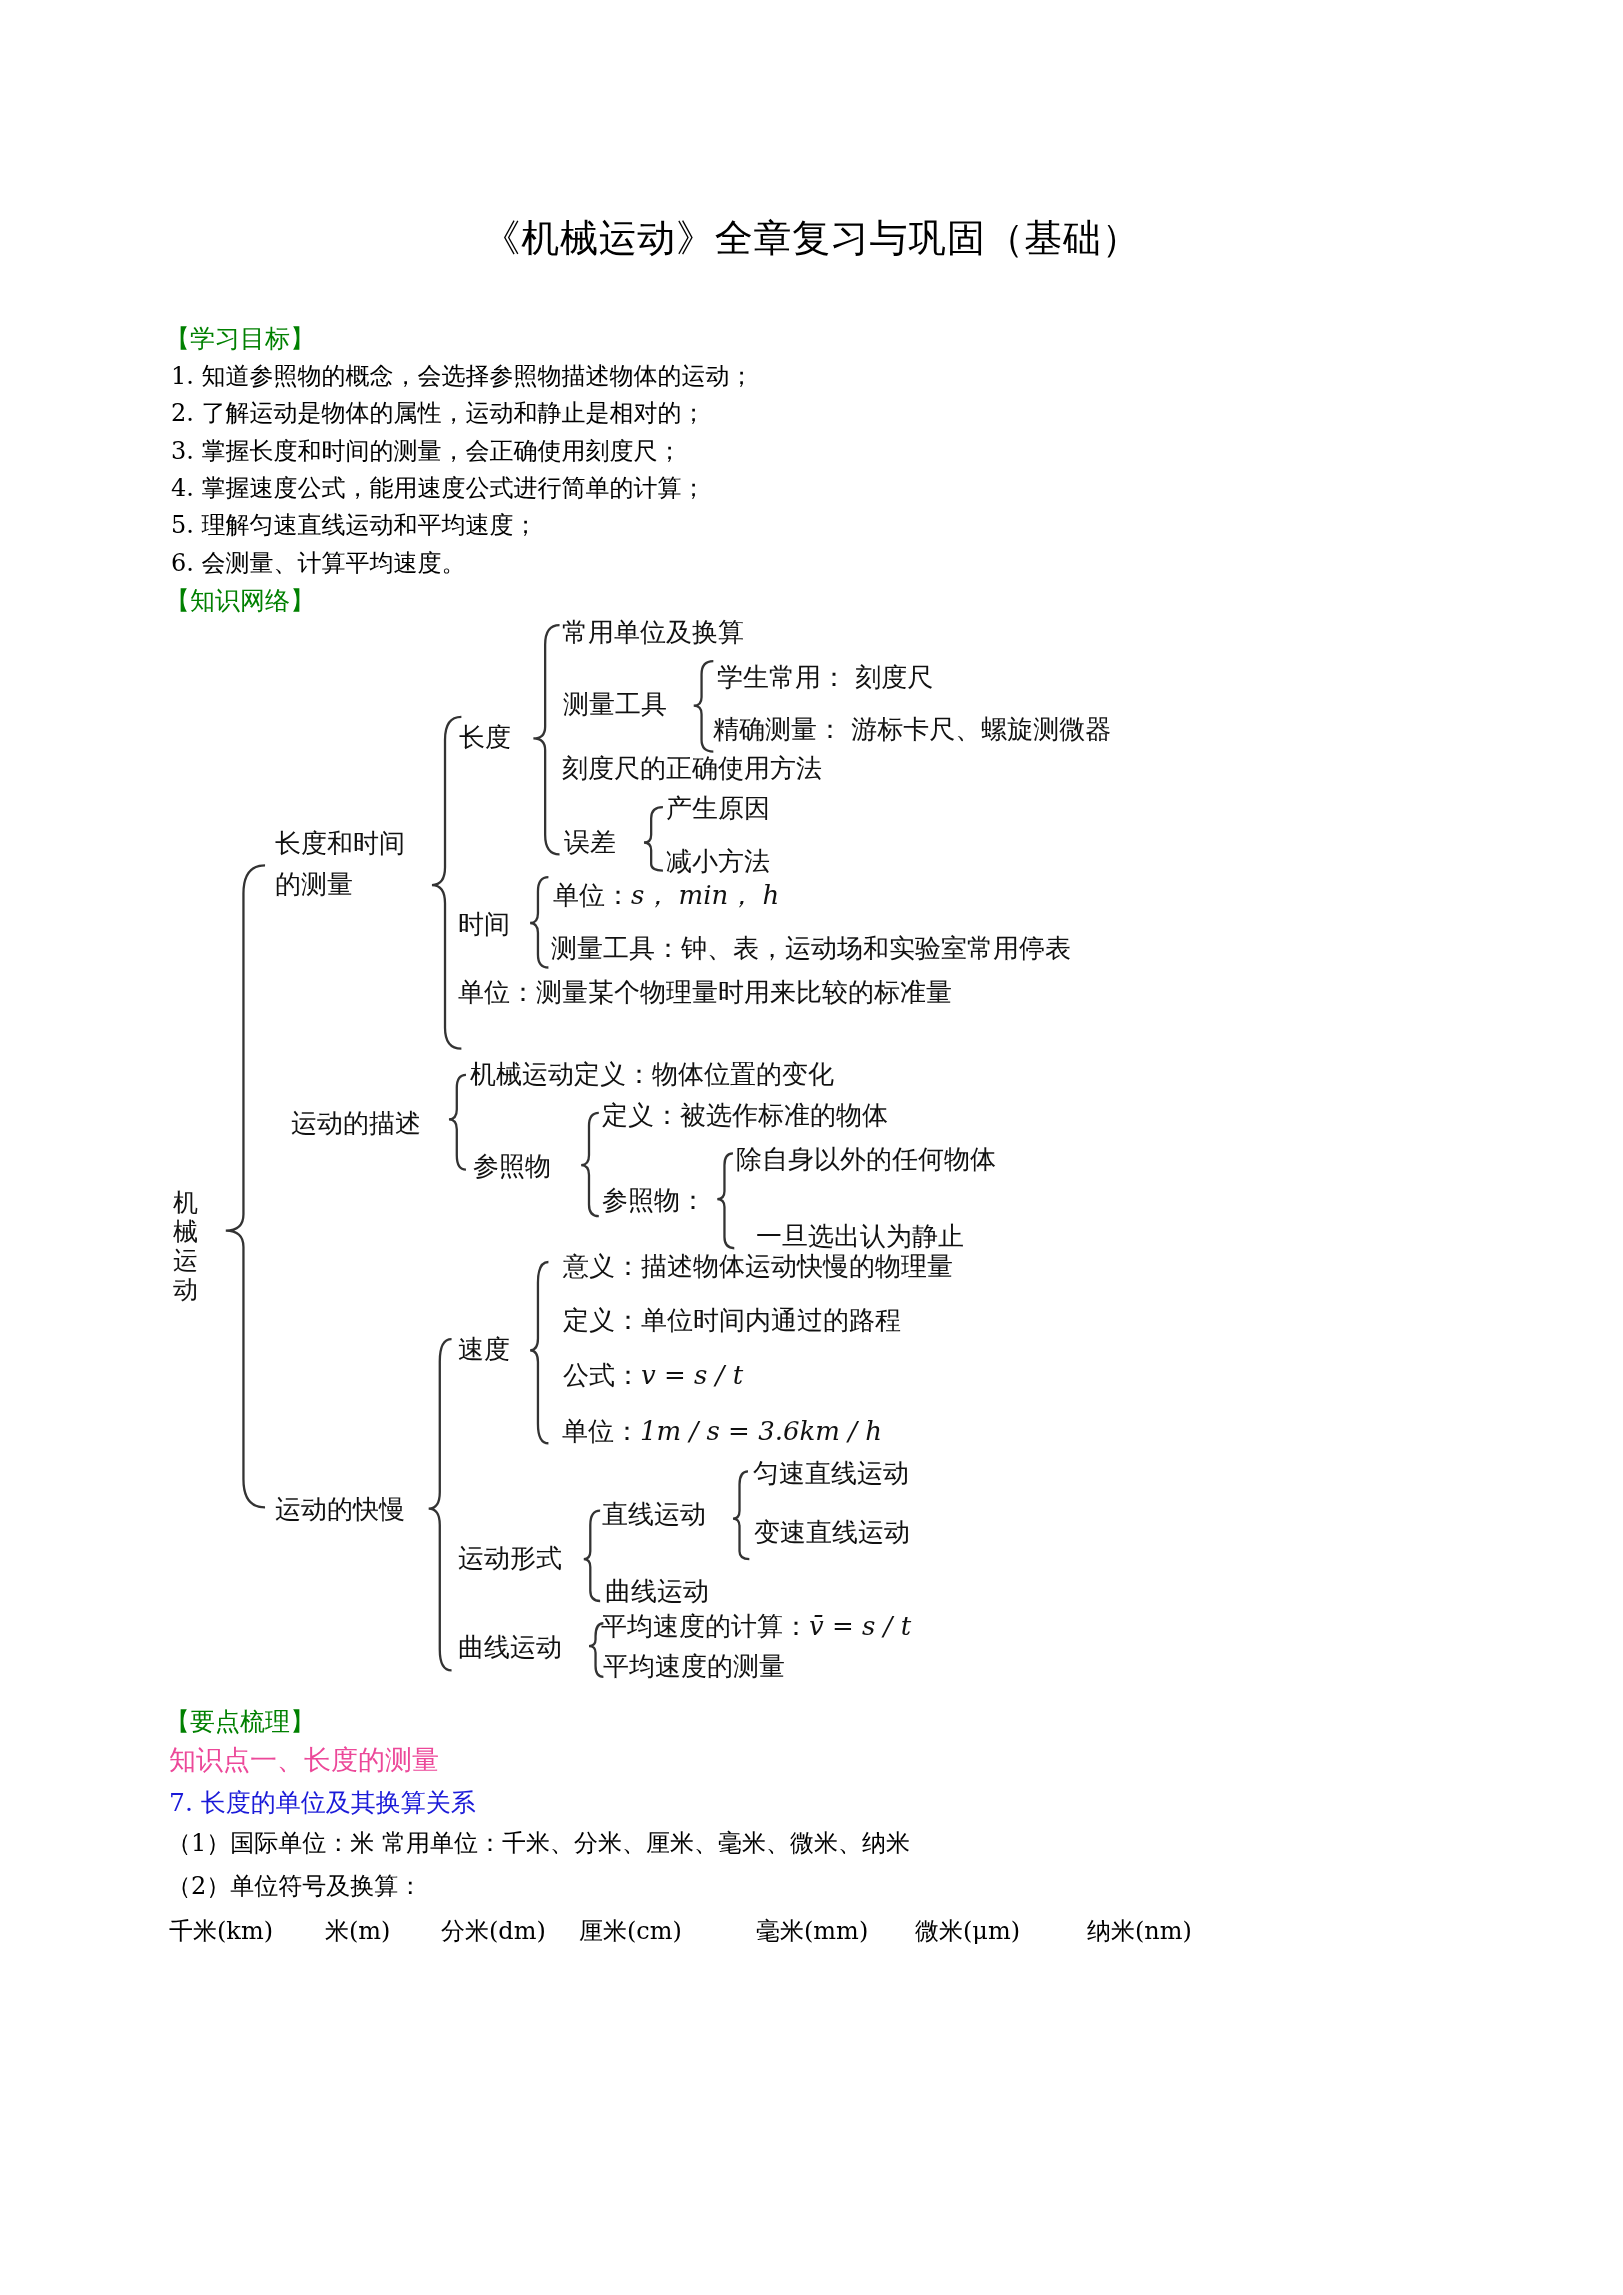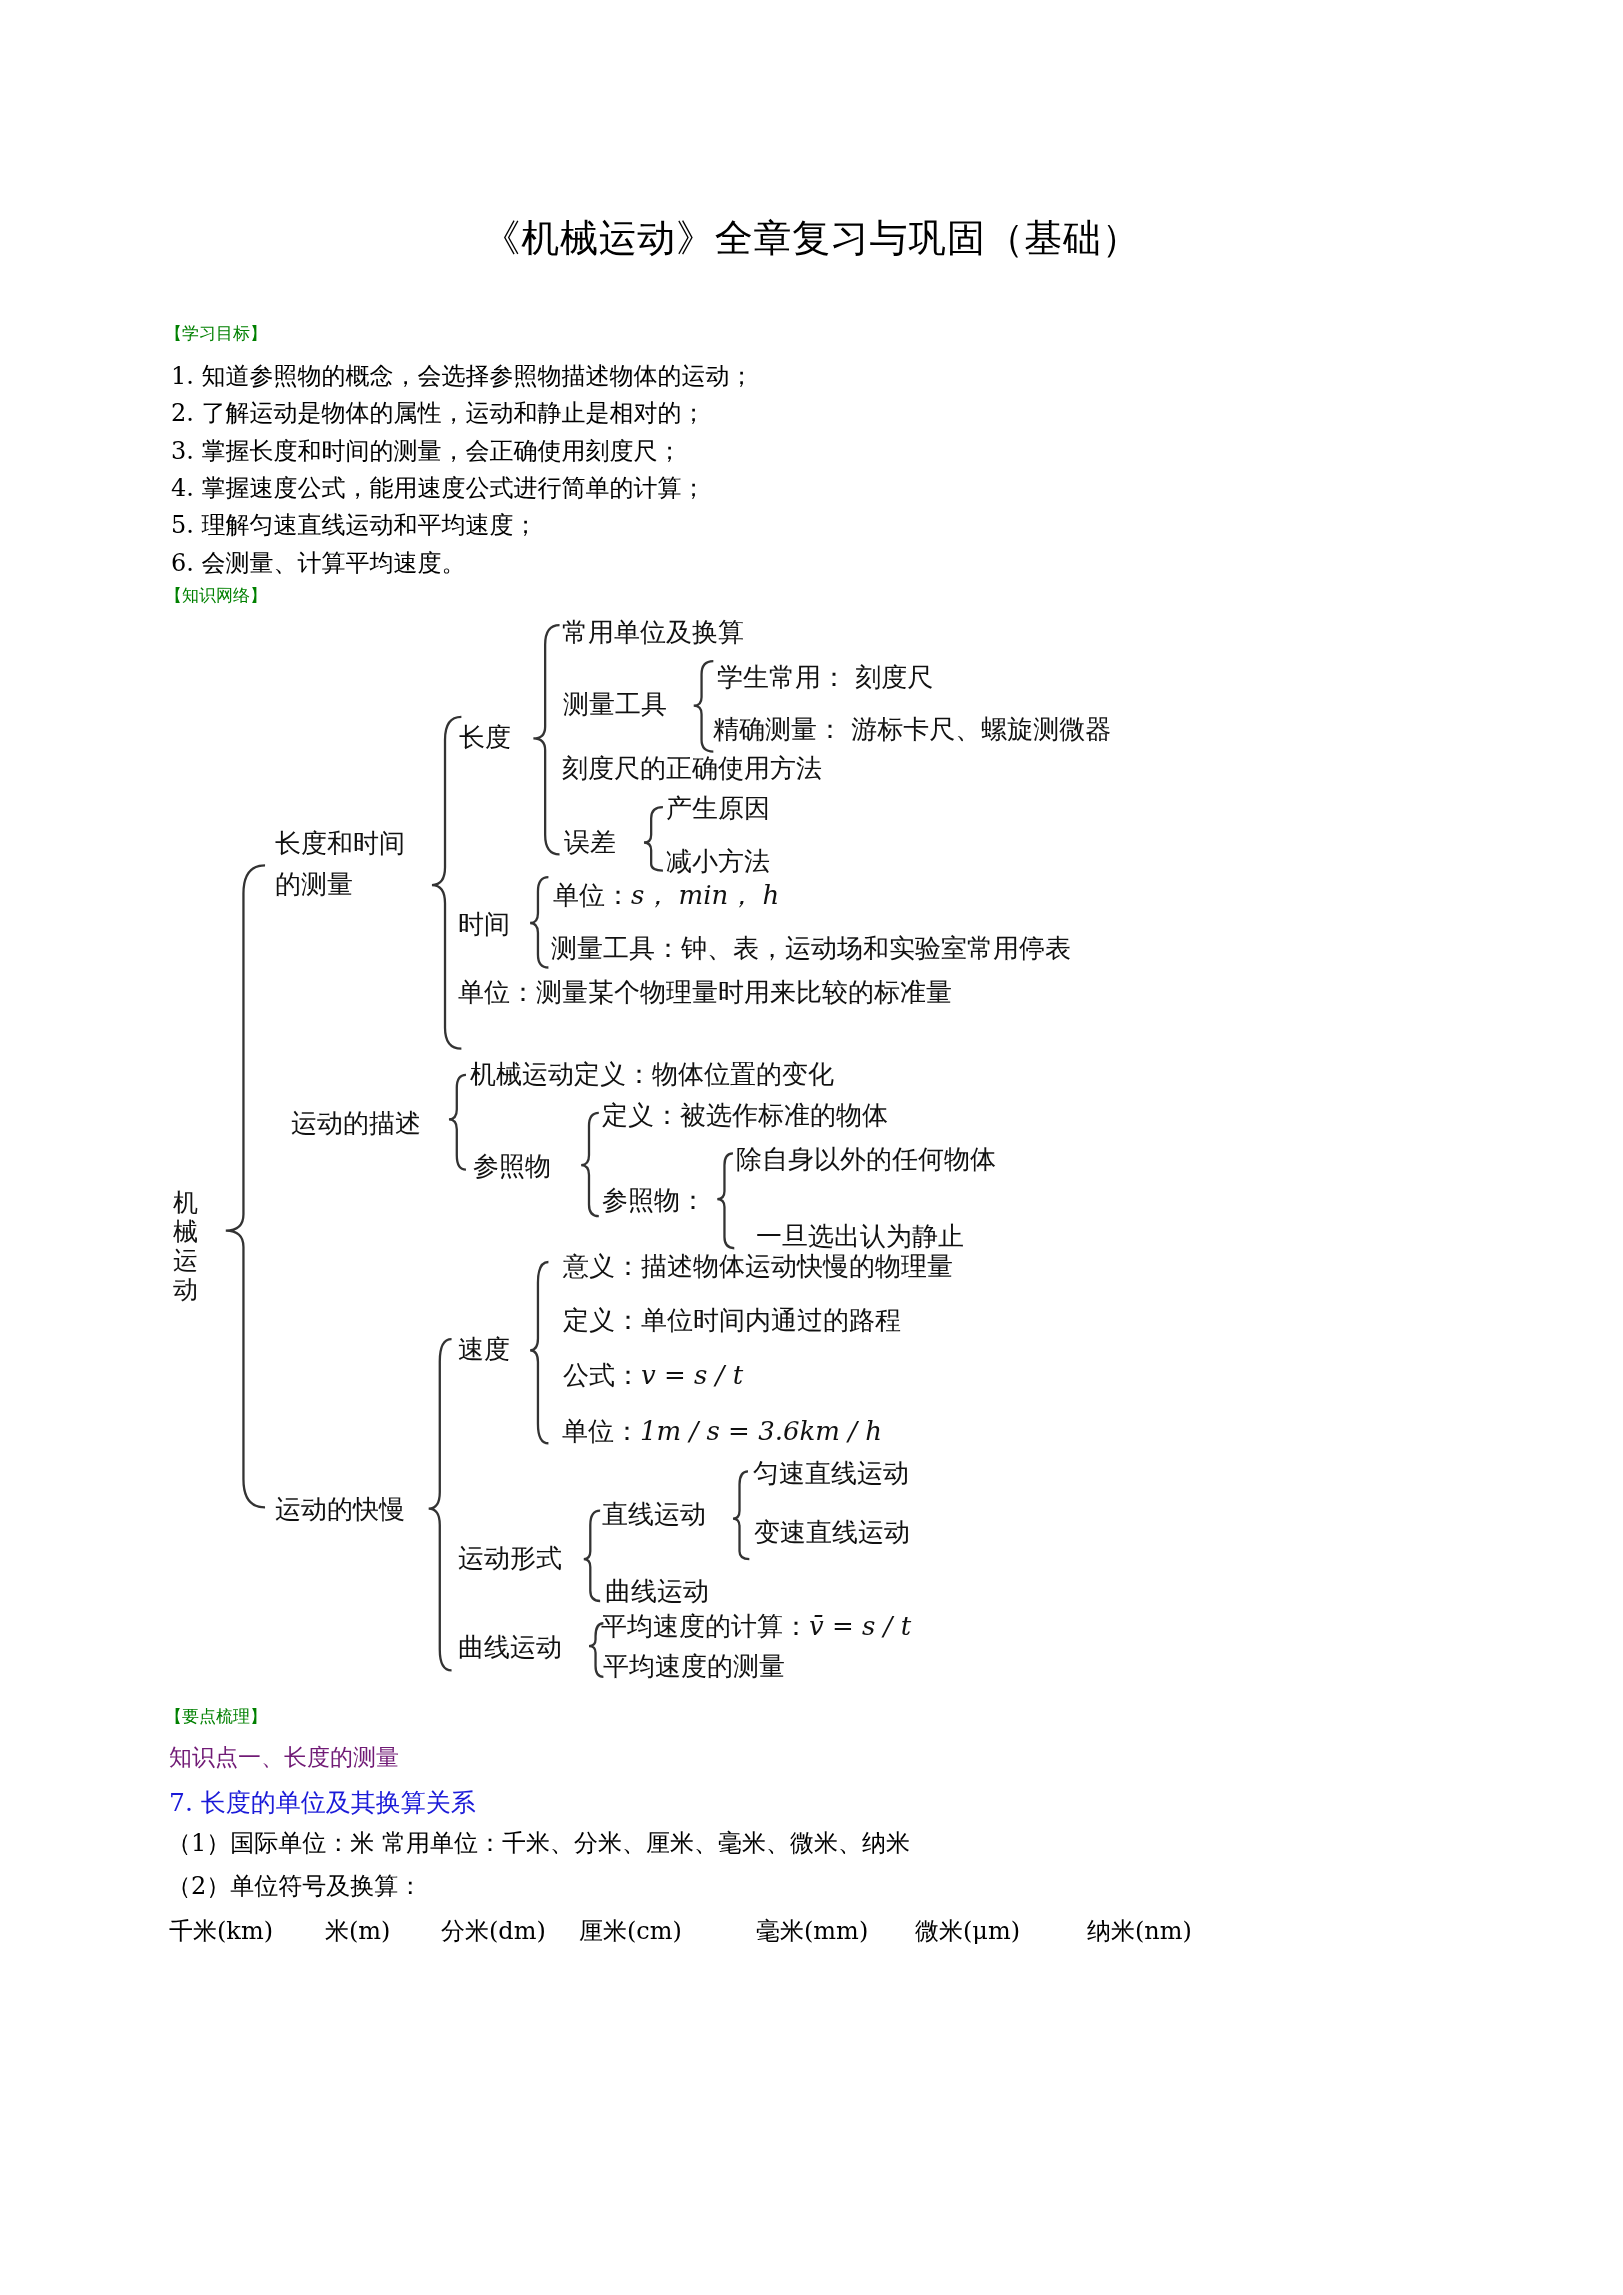--- a/index.html
+++ b/index.html
@@ -1,27 +1,27 @@
 <!DOCTYPE html>
 <html style="font-size:10.5px"><head>
 <meta charset="utf-8">
 <style>
   html, body { margin: 0; padding: 0; background: #ffffff; }
   body { width: 1623px; height: 2295px; position: relative; overflow: hidden;
          font-family: "DejaVu Serif", "Liberation Serif", serif; color: #000; }
   .abs { position: absolute; white-space: nowrap; }
   .title { left: 0; width: 1623px; top: 213px; text-align: center; font-size: 38px;
            font-family: "DejaVu Sans", "Liberation Sans", sans-serif; letter-spacing: 0.7px; }
-  .sec-green { color: #008000; font-size: 17px; font-family: "DejaVu Sans", sans-serif; }
+  .sec-green { color: #008000; font-size: 25px; font-family: "DejaVu Sans", sans-serif; }
   .body-line { font-size: 24px; left: 171px; }
   .map { position: absolute; left: 0; top: 0; width: 1623px; height: 1702px; }
   .node { position: absolute; white-space: nowrap; font-size: 26px;
           font-family: "DejaVu Sans", "Liberation Sans", sans-serif; color: #111; }
   .math { font-family: "DejaVu Serif", serif; font-style: italic; }
-  .orange { color: #701a75; font-size: 23px; font-family: "DejaVu Sans", sans-serif; }
+  .orange { color: #ec4899; font-size: 27px; font-family: "DejaVu Sans", sans-serif; }
   .blue { color: #1a1ad8; font-size: 25px; }
   .units { font-size: 24px; top: 1915px; }
   svg.braces { position: absolute; left: 0; top: 0; }
   svg.braces path { fill: none; stroke: #333; stroke-width: 3.5; }
 </style>
 </head>
 <body>
 
 <div class="abs title">《机械运动》全章复习与巩固（基础）</div>
 

